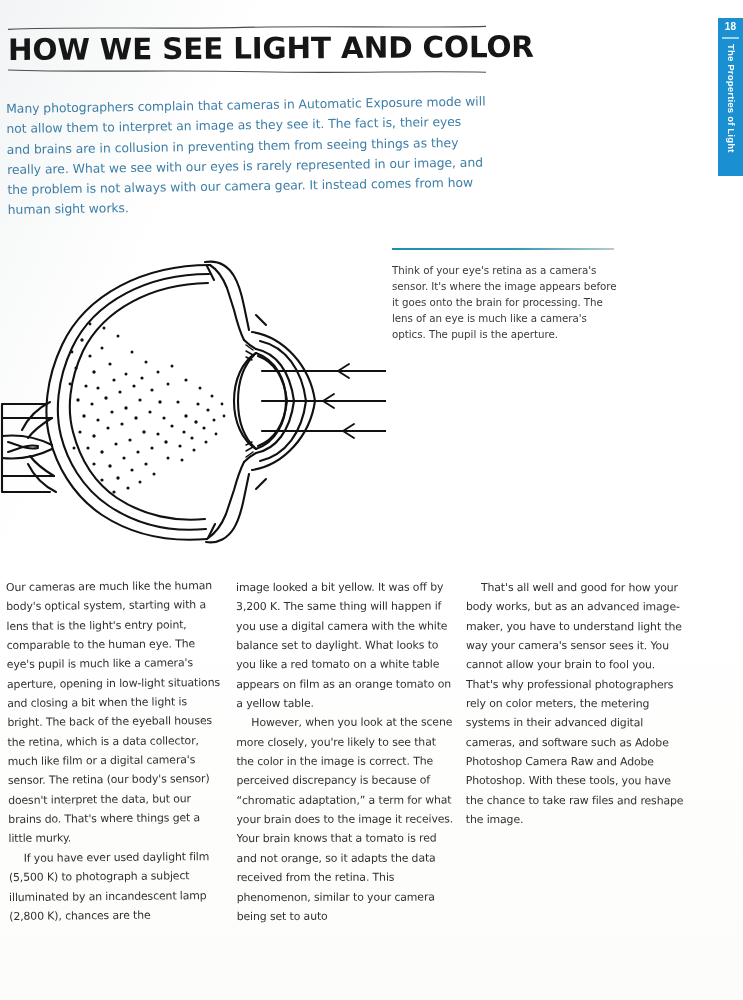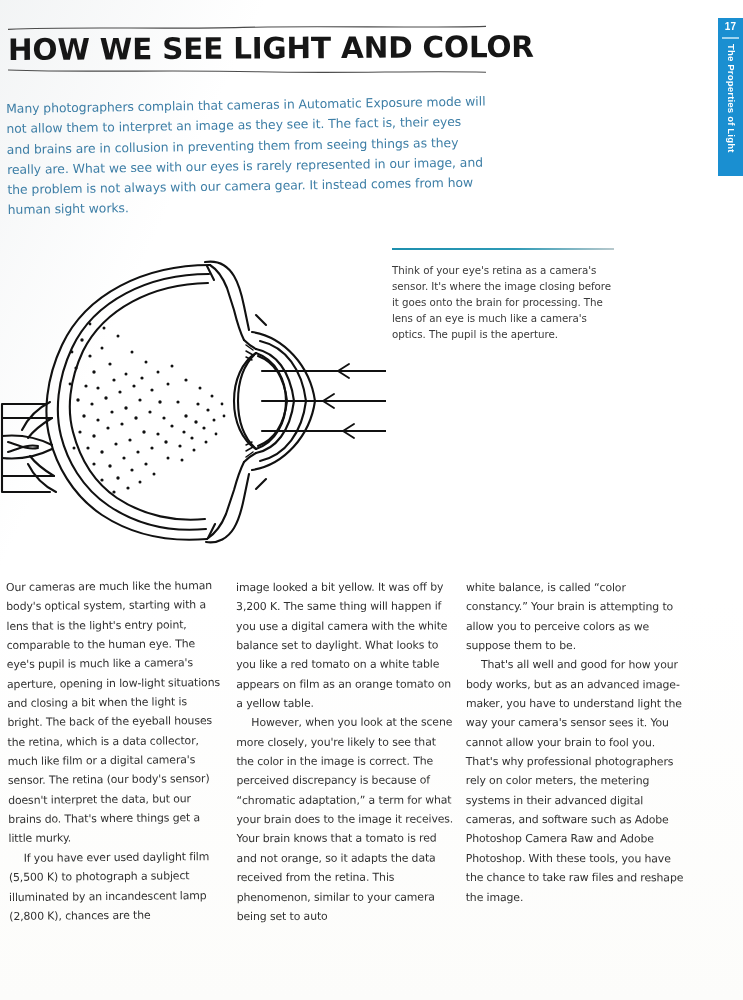--- a/index.html
+++ b/index.html
@@ -175,21 +175,21 @@
   .col.c1 { transform: rotate(-0.55deg); transform-origin: left top; }
   .col.c2 { transform: rotate(-0.12deg); transform-origin: left top; }
   .col.c3 { transform: rotate(0.05deg); transform-origin: left top; }
 </style>
 </head>
 <body>
 
 <div class="page"></div>
 
 <div class="side-tab">
-  <div class="tab-num">17</div>
+  <div class="tab-num">18</div>
   <div class="tab-rule"></div>
   <div class="tab-label">
     <span>The Properties of Light</span>
   </div>
 </div>
 
 <div class="headline-wrap">
   <svg class="rule-wave" viewBox="0 0 478 6" preserveAspectRatio="none">
     <path d="M0,4.4 C70,1.2 150,4.6 235,2.4 C320,0.4 400,3.4 478,1.4" fill="none" stroke="#4b4b4b" stroke-width="1.1"></path>
   </svg>
@@ -354,33 +354,32 @@
       <circle cx="200" cy="198" r="1.5"></circle>
         <circle cx="212" cy="190" r="1.5"></circle>
       <circle cx="222" cy="182" r="1.4"></circle>
         <circle cx="230" cy="164" r="1.4"></circle>
     </g>
   </svg>
 </div>
 
 <div class="caption-box">
   <div class="caption-rule"></div>
-  <p class="caption-text">Think of your eye's retina as a camera's sensor. It's where the image closing before it goes onto the brain for processing. The lens of an eye is much like a camera's optics. The pupil is the aperture.</p>
+  <p class="caption-text">Think of your eye's retina as a camera's sensor. It's where the image appears before it goes onto the brain for processing. The lens of an eye is much like a camera's optics. The pupil is the aperture.</p>
 </div>
 
 <div class="columns">
 
   <div class="col c1">
     <p>Our cameras are much like the human body's optical system, starting with a lens that is the light's entry point, comparable to the human eye. The eye's pupil is much like a camera's aperture, opening in low-light situations and closing a bit when the light is bright. The back of the eyeball houses the retina, which is a data collector, much like film or a digital camera's sensor. The retina (our body's sensor) doesn't interpret the data, but our brains do. That's where things get a little murky.</p>
     <p class="indent">If you have ever used daylight film (5,500 K) to photograph a subject illuminated by an incandescent lamp (2,800 K), chances are the</p>
   </div>
 
   <div class="col c2">
     <p>image looked a bit yellow. It was off by 3,200 K. The same thing will happen if you use a digital camera with the white balance set to daylight. What looks to you like a red tomato on a white table appears on film as an orange tomato on a yellow table.</p>
     <p class="indent">However, when you look at the scene more closely, you're likely to see that the color in the image is correct. The perceived discrepancy is because of “chromatic adaptation,” a term for what your brain does to the image it receives. Your brain knows that a tomato is red and not orange, so it adapts the data received from the retina. This phenomenon, similar to your camera being set to auto</p>
   </div>
 
   <div class="col c3">
-    <p>white balance, is called “color constancy.” Your brain is attempting to allow you to perceive colors as we suppose them to be.</p>
     <p class="indent">That's all well and good for how your body works, but as an advanced image-maker, you have to understand light the way your camera's sensor sees it. You cannot allow your brain to fool you. That's why professional photographers rely on color meters, the metering systems in their advanced digital cameras, and software such as Adobe Photoshop Camera Raw and Adobe Photoshop. With these tools, you have the chance to take raw files and reshape the image.</p>
   </div>
 
 </div>
 
 </body></html>

